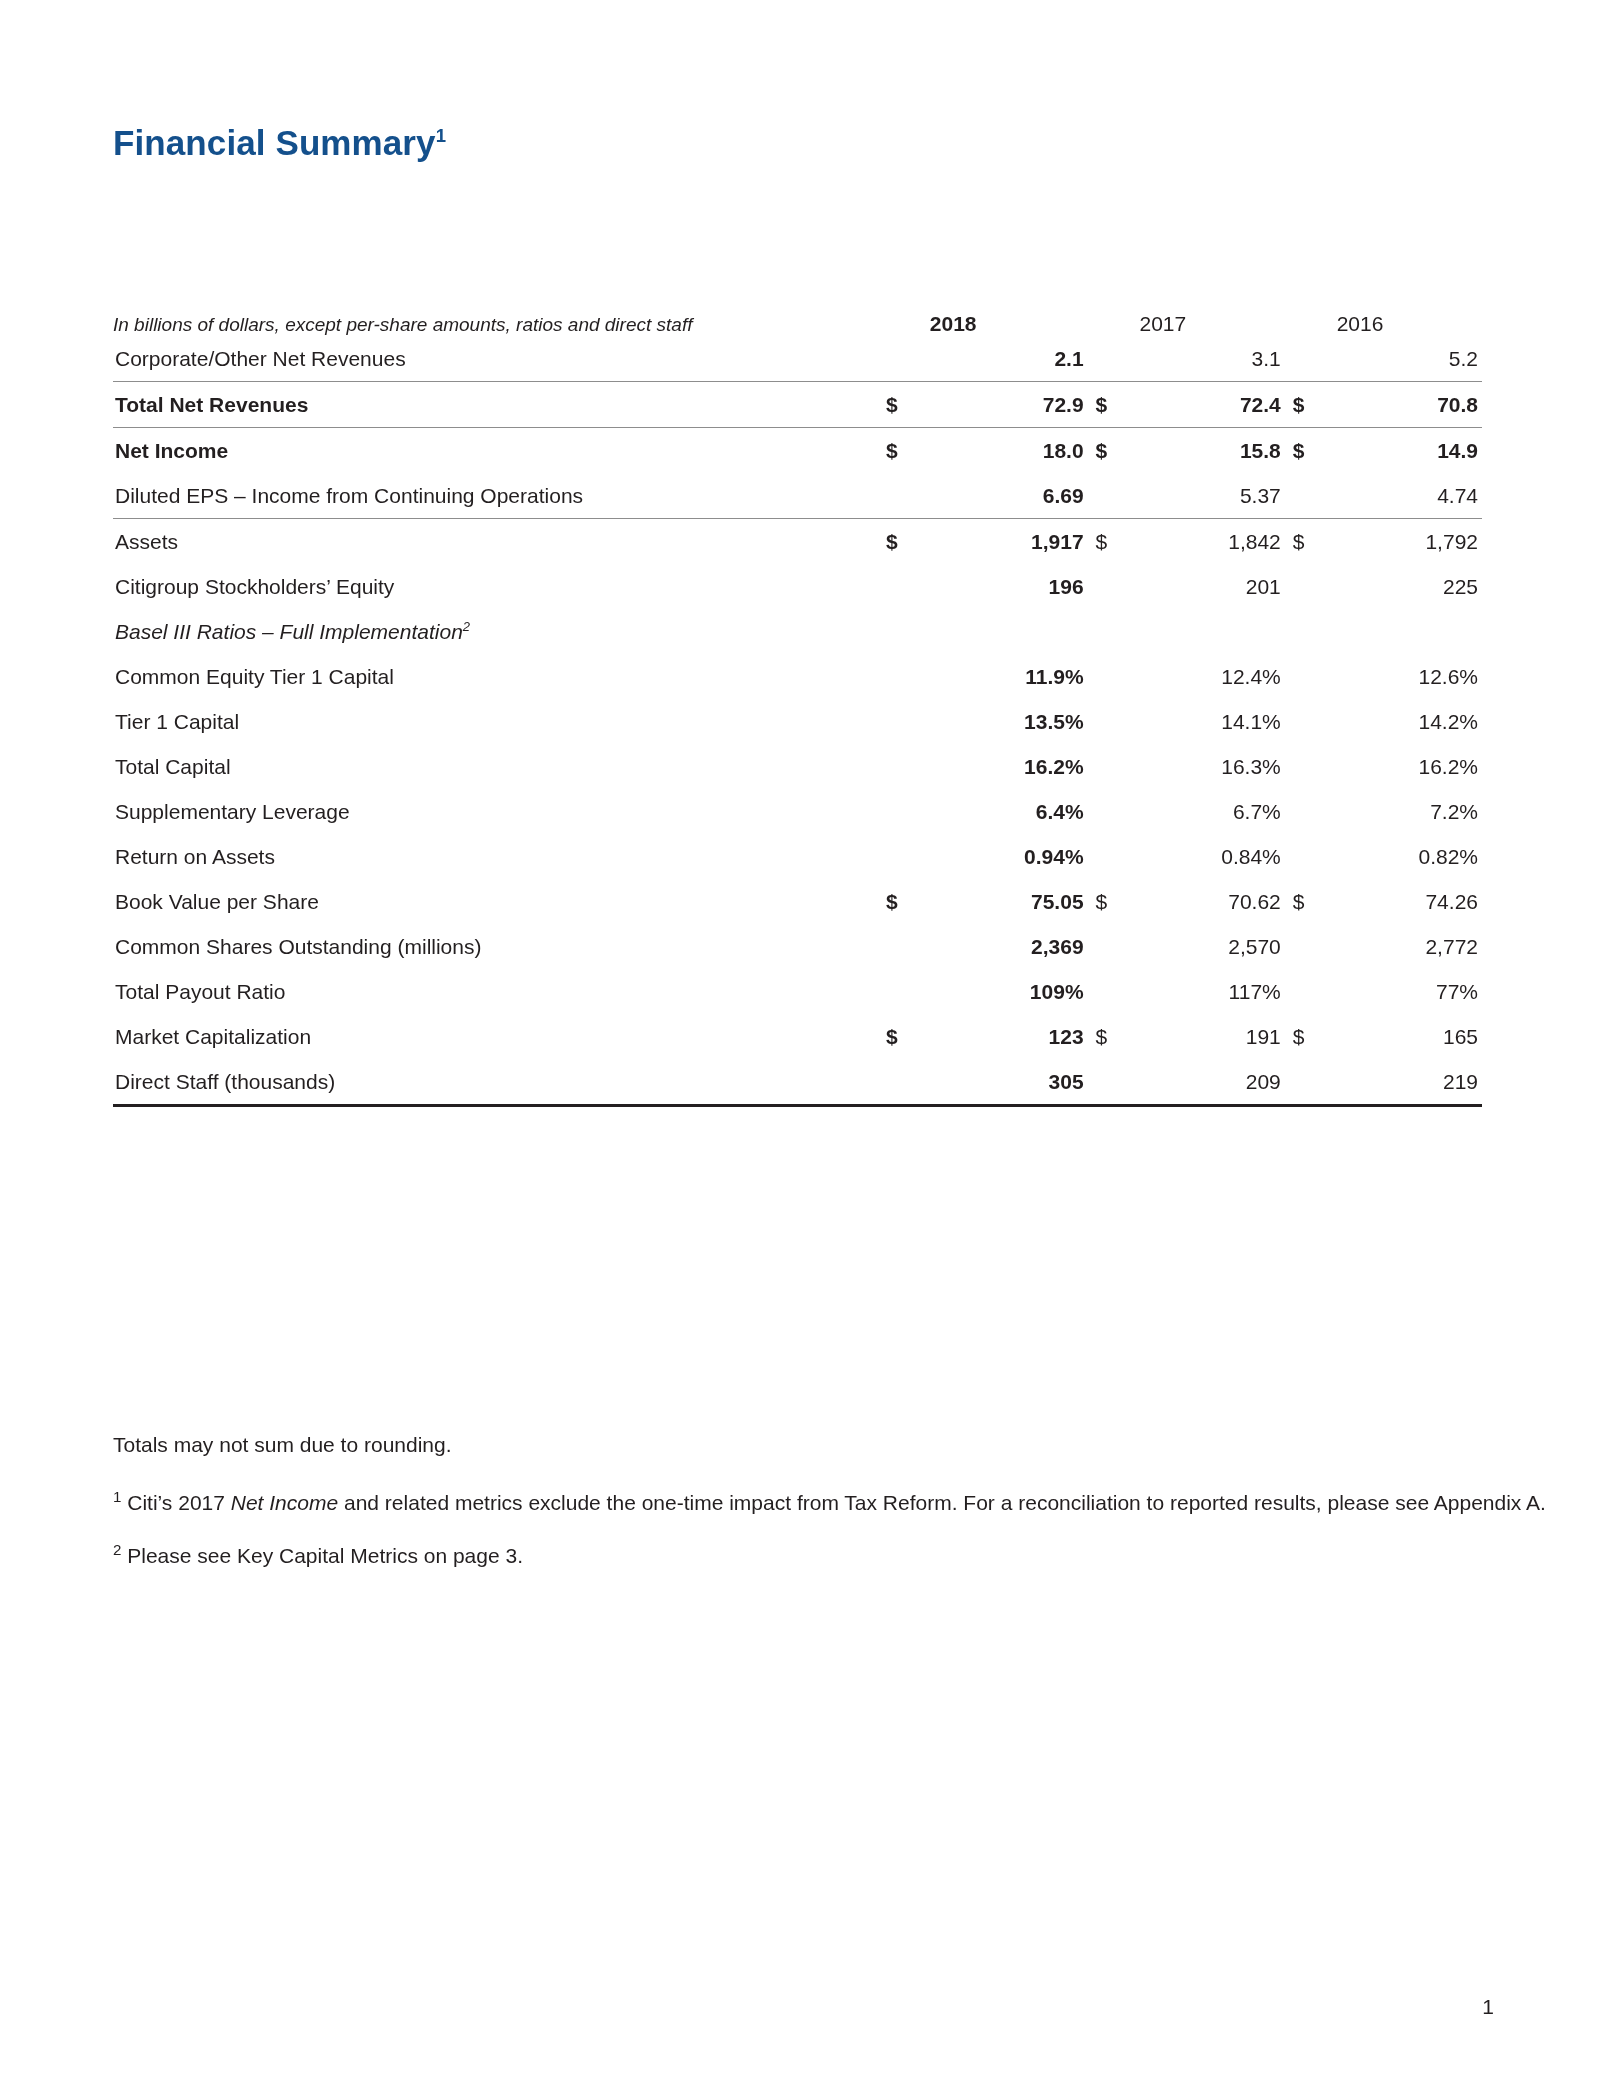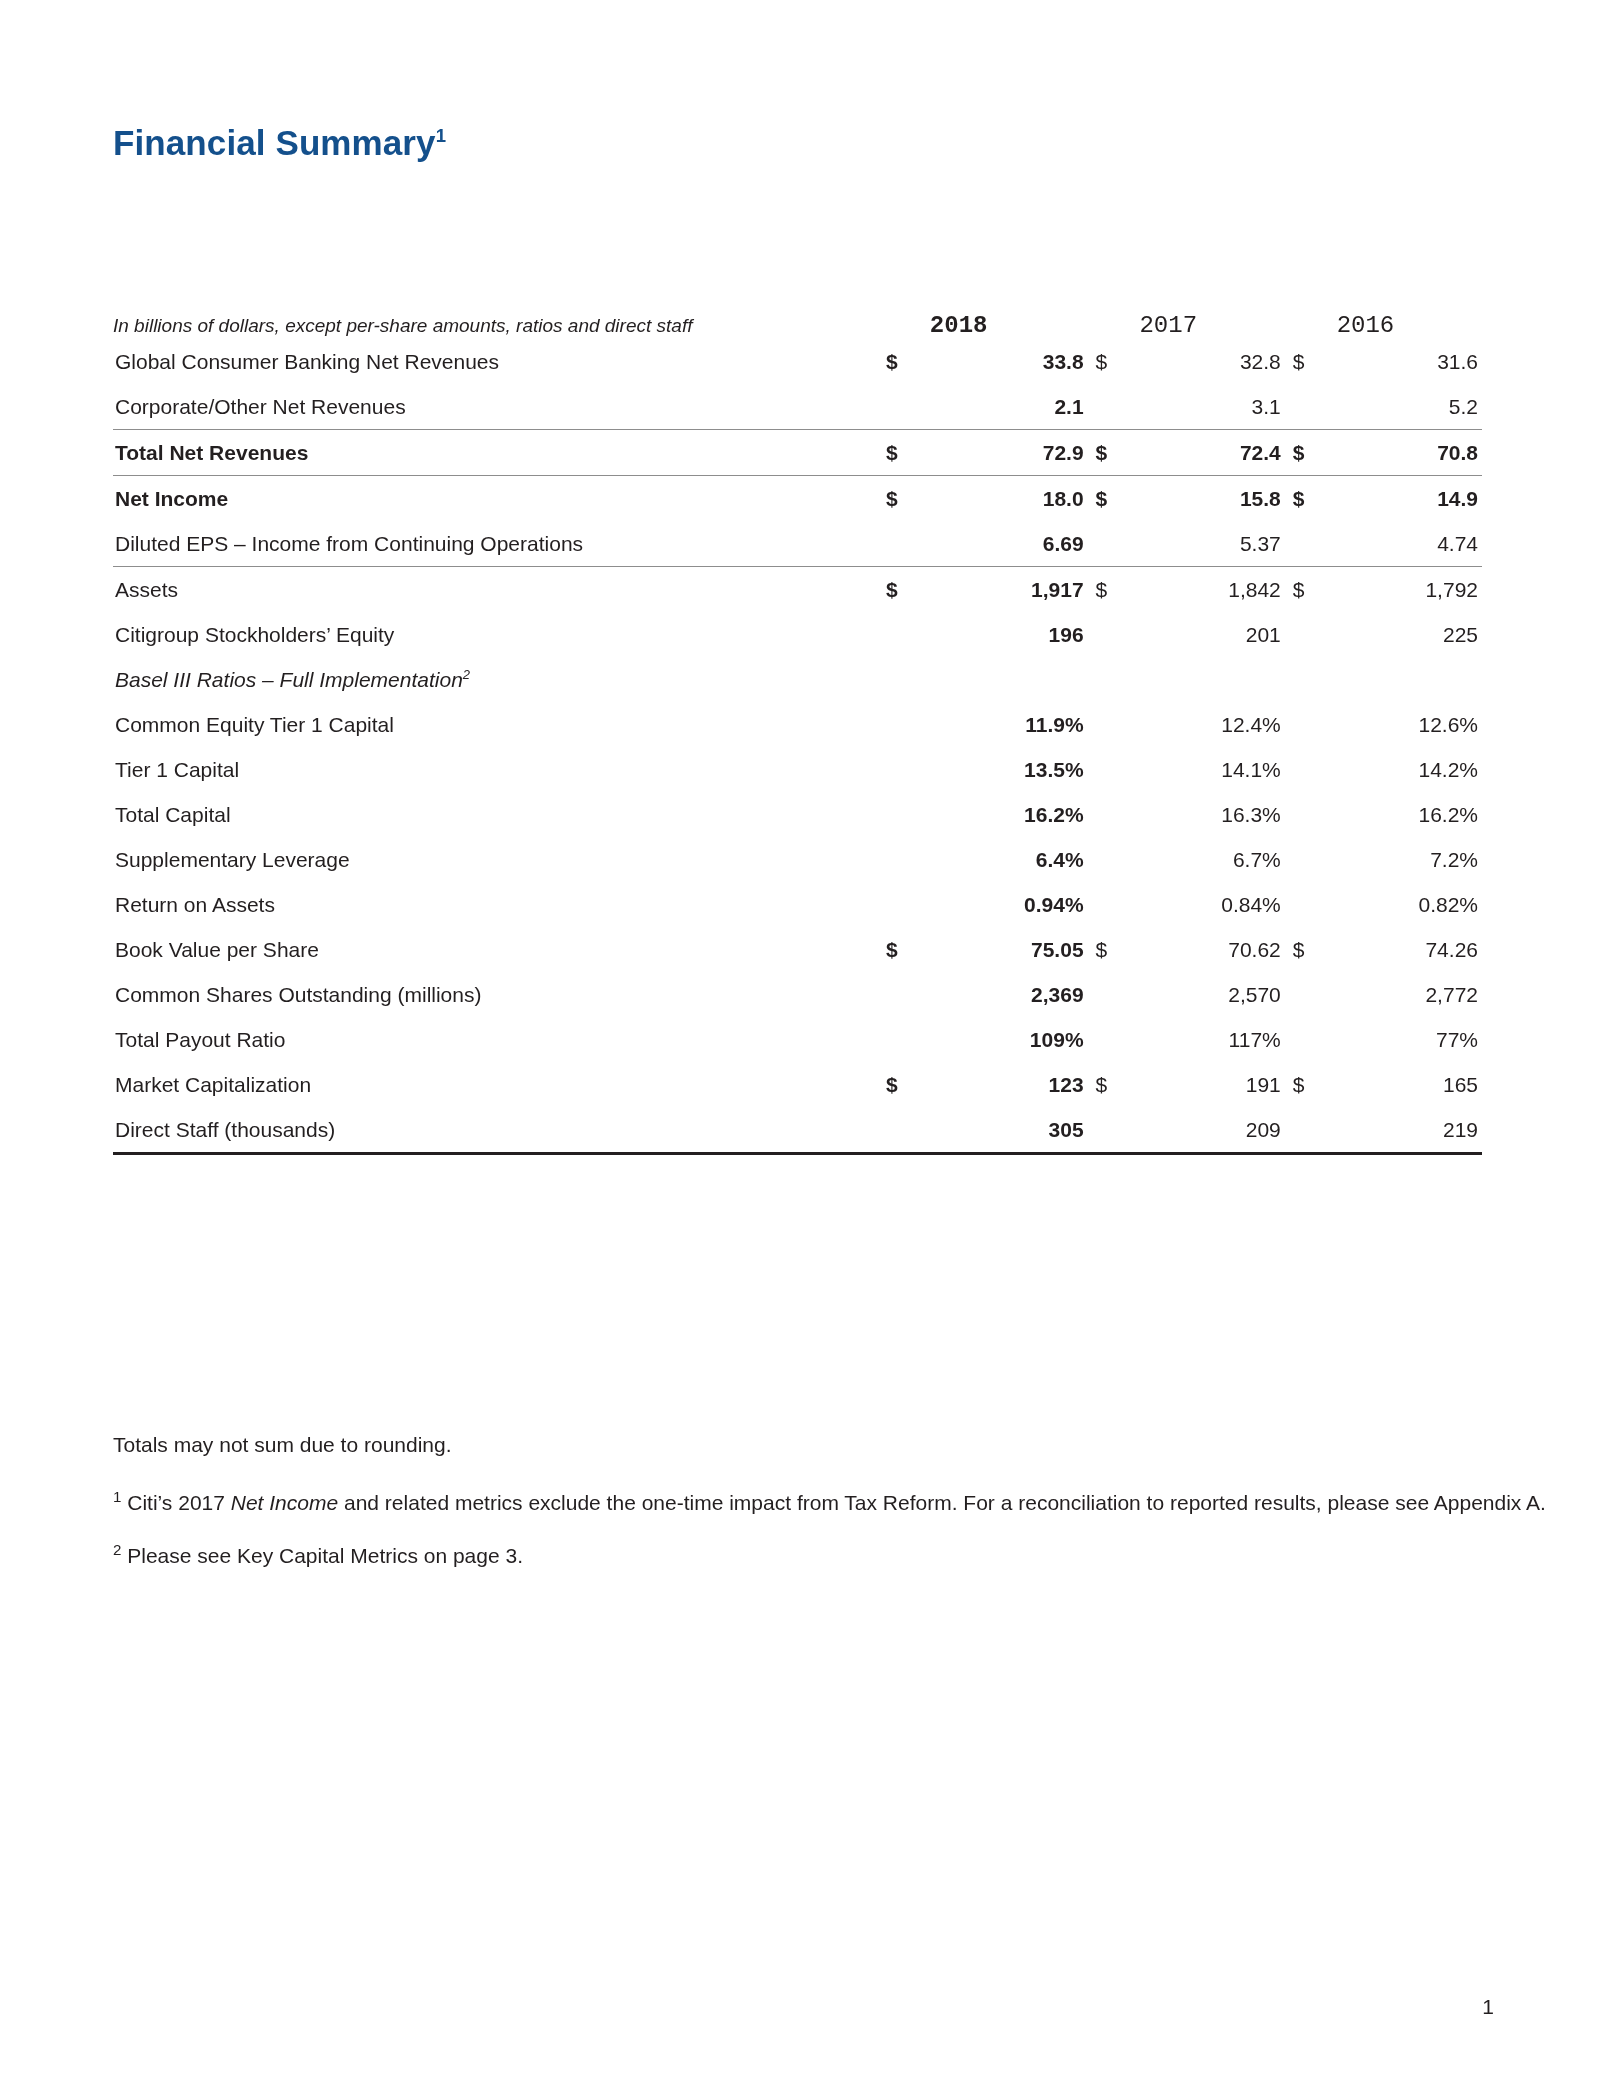--- a/index.html
+++ b/index.html
@@ -67,25 +67,24 @@
     text-align: left;
   }
 
   .hdr-cell {
     font-size: 19px;
     font-style: italic;
     padding-bottom: 11px;
     white-space: nowrap;
   }
   .hdr-year {
-    font-size: 24px;
+    font-size: 21px;
     text-align: right;
     padding-bottom: 11px;
     padding-right: 4px;
-    font-family: Liberation Mono, monospace;
   }
   .hdr-year.bold { font-weight: bold; }
 
   .row td {
     height: 45px;
     font-size: 21px;
     line-height: 45px;
   }
   .row td.label {
     padding-left: 2px;
@@ -170,29 +169,20 @@
           <th class="hdr-cell">In billions of dollars, except per-share amounts, ratios and direct staff</th>
           <th class="hdr-cell"></th>
           <th class="hdr-year bold">2018</th>
           <th class="hdr-cell"></th>
           <th class="hdr-year">2017</th>
           <th class="hdr-cell"></th>
           <th class="hdr-year">2016</th>
         </tr>
       </thead>
       <tbody id="table-body">
-          <tr class="row">
-            <td class="label">Global Consumer Banking Net Revenues</td>
-            <td class="cur b18">$</td>
-            <td class="val b18">33.8</td>
-            <td class="cur">$</td>
-            <td class="val">32.8</td>
-            <td class="cur">$</td>
-            <td class="val">31.6</td>
-          </tr>
           <tr class="row rule-thin">
             <td class="label">Corporate/Other Net Revenues</td>
             <td class="cur b18"></td>
             <td class="val b18">2.1</td>
             <td class="cur"></td>
             <td class="val">3.1</td>
             <td class="cur"></td>
             <td class="val">5.2</td>
           </tr>
           <tr class="row bold rule-thin">

